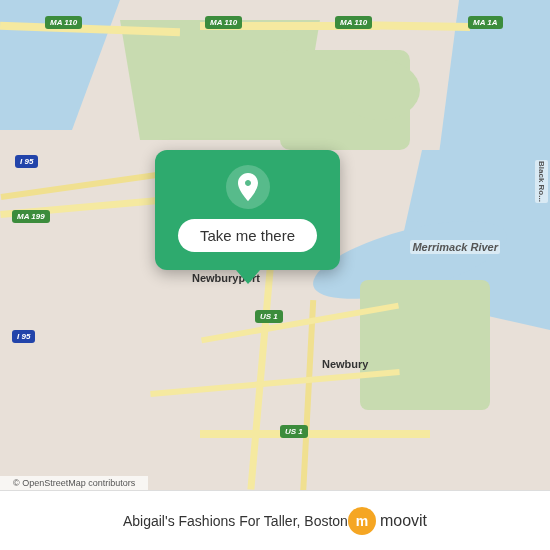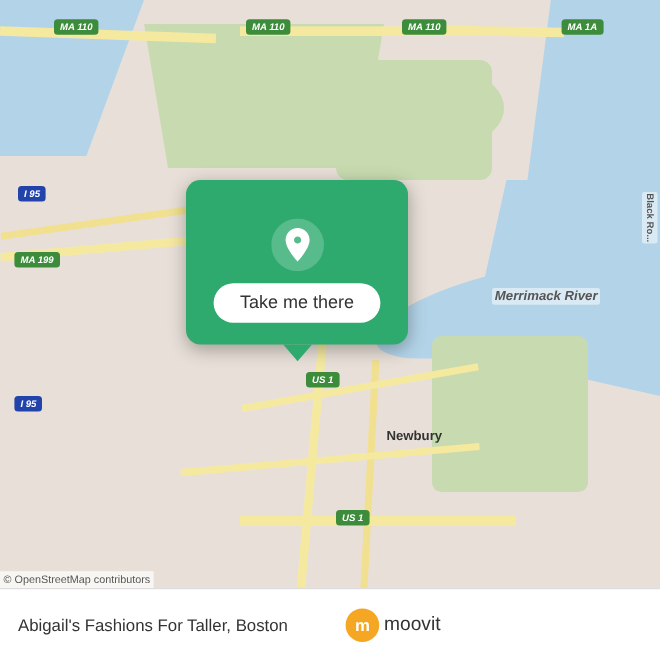--- a/index.html
+++ b/index.html
@@ -203,34 +203,33 @@
       font-weight: bold;
     }
 
     
     #attribution {
       position: absolute;
       bottom: 0; left: 0;
       font-size: 9px;
       color: #555;
       background: rgba(255,255,255,0.7);
-      padding: 2px 3px;
+      padding: 2px 13px;
     }
 
     
     #bottom-bar {
       width: 550px;
       height: 60px;
       background: white;
       display: flex;
       align-items: center;
-      justify-content: flex-start;
+      justify-content: center;
       padding: 0 15px;
       border-top: 1px solid #ddd;
-      gap: 48px;
     }
 
     #place-name {
       font-size: 14px;
       color: #333;
       font-weight: 500;
     }
 
     #moovit-logo {
       display: flex;
@@ -258,21 +257,21 @@
     }
 
     
     #popup-card {
       position: absolute;
       top: 150px;
       left: 155px;
       width: 185px;
       background: #2eaa6e;
       border-radius: 12px;
-      padding: 32px 20px 18px;
+      padding: 15px 20px 18px;
       display: flex;
       flex-direction: column;
       align-items: center;
       box-shadow: 0 4px 15px rgba(0,0,0,0.3);
     }
 
     .pin-icon {
       width: 44px;
       height: 44px;
       margin-bottom: 10px;

